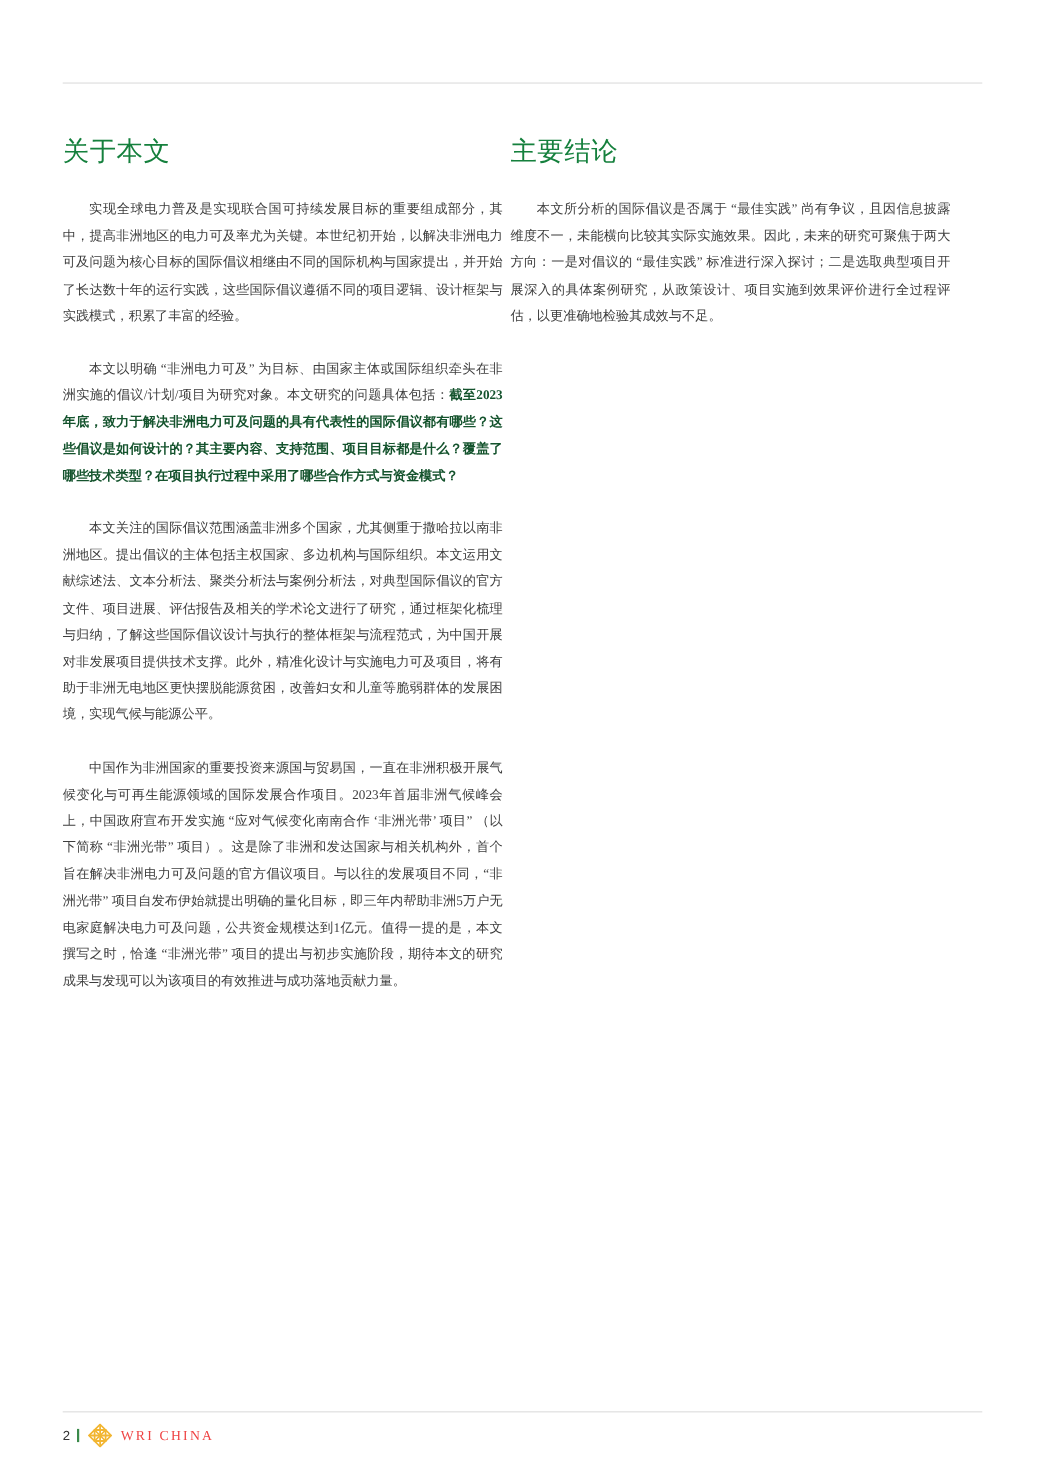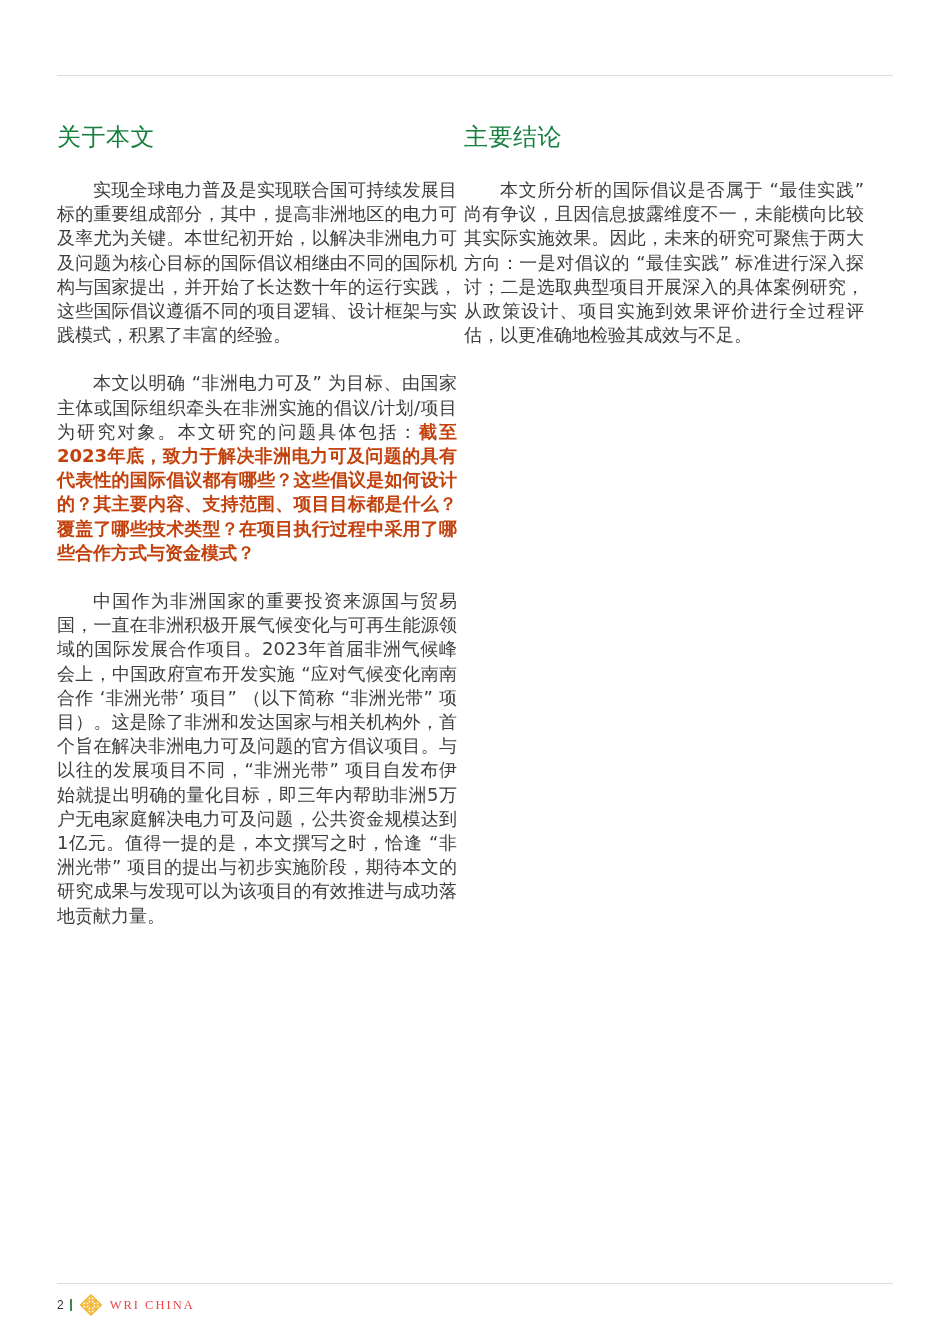--- a/index.html
+++ b/index.html
@@ -15,24 +15,24 @@
     .column {
       position: absolute; top: 118px; width: 400px;
     }
     .col-left { left: 57px; }
     .col-right { left: 464px; }
     .section-title {
       font-size: 24px; font-weight: normal; color: #15803d;
       margin: 0 0 22px 0; line-height: 38px; letter-spacing: 0.5px;
     }
     .para {
-      font-size: 18px; line-height: 24.2px; margin: 0 0 24px 0;
-      text-indent: 2em; text-align: justify; color: #3d3d3d;
+      font-size: 12px; line-height: 24.2px; margin: 0 0 24px 0;
+      text-indent: 2em; text-align: justify; color: #3d3d3d; font-family: Liberation Serif, serif;
     }
-    .para .bold { font-weight: bold; color: #c2410c; }
+    .para .bold { font-weight: bold; color: #14532d; }
     .bottom-rule {
       position: absolute; left: 57px; top: 1283px; width: 836px; height: 1px;
       background: #dcdcdc;
     }
     .footer {
       position: absolute; left: 57px; top: 1295px; height: 20px;
       display: flex; align-items: center;
     }
     .page-num { font-size: 12px; color: #333; font-family: "Liberation Sans", sans-serif; }
     .sep { width: 2px; height: 12px; background: #3a8a4a; margin: 0 8px 0 6px; }
@@ -43,20 +43,21 @@
   </style>
 </head>
 <body>
 
 <div class="top-rule"></div>
 
 <div class="column col-left">
   <h2 class="section-title">关于本文</h2>
   <p class="para">实现全球电力普及是实现联合国可持续发展目标的重要组成部分，其中，提高非洲地区的电力可及率尤为关键。本世纪初开始，以解决非洲电力可及问题为核心目标的国际倡议相继由不同的国际机构与国家提出，并开始了长达数十年的运行实践，这些国际倡议遵循不同的项目逻辑、设计框架与实践模式，积累了丰富的经验。</p>
   <p class="para"><span>本文以明确 “非洲电力可及” 为目标、由国家主体或国际组织牵头在非洲实施的倡议/计划/项目为研究对象。本文研究的问题具体包括：</span><span class="bold">截至2023年底，致力于解决非洲电力可及问题的具有代表性的国际倡议都有哪些？这些倡议是如何设计的？其主要内容、支持范围、项目目标都是什么？覆盖了哪些技术类型？在项目执行过程中采用了哪些合作方式与资金模式？</span></p>
+  <p class="para">本文关注的国际倡议范围涵盖非洲多个国家，尤其侧重于撒哈拉以南非洲地区。提出倡议的主体包括主权国家、多边机构与国际组织。本文运用文献综述法、文本分析法、聚类分析法与案例分析法，对典型国际倡议的官方文件、项目进展、评估报告及相关的学术论文进行了研究，通过框架化梳理与归纳，了解这些国际倡议设计与执行的整体框架与流程范式，为中国开展对非发展项目提供技术支撑。此外，精准化设计与实施电力可及项目，将有助于非洲无电地区更快摆脱能源贫困，改善妇女和儿童等脆弱群体的发展困境，实现气候与能源公平。</p>
   <p class="para">中国作为非洲国家的重要投资来源国与贸易国，一直在非洲积极开展气候变化与可再生能源领域的国际发展合作项目。2023年首届非洲气候峰会上，中国政府宣布开发实施 “应对气候变化南南合作 ‘非洲光带’ 项目” （以下简称 “非洲光带” 项目）。这是除了非洲和发达国家与相关机构外，首个旨在解决非洲电力可及问题的官方倡议项目。与以往的发展项目不同，“非洲光带” 项目自发布伊始就提出明确的量化目标，即三年内帮助非洲5万户无电家庭解决电力可及问题，公共资金规模达到1亿元。值得一提的是，本文撰写之时，恰逢 “非洲光带” 项目的提出与初步实施阶段，期待本文的研究成果与发现可以为该项目的有效推进与成功落地贡献力量。</p>
 </div>
 
 <div class="column col-right">
   <h2 class="section-title">主要结论</h2>
   <p class="para">本文所分析的国际倡议是否属于 “最佳实践” 尚有争议，且因信息披露维度不一，未能横向比较其实际实施效果。因此，未来的研究可聚焦于两大方向：一是对倡议的 “最佳实践” 标准进行深入探讨；二是选取典型项目开展深入的具体案例研究，从政策设计、项目实施到效果评价进行全过程评估，以更准确地检验其成效与不足。</p>
 </div>
 
 <div class="bottom-rule"></div>
 

